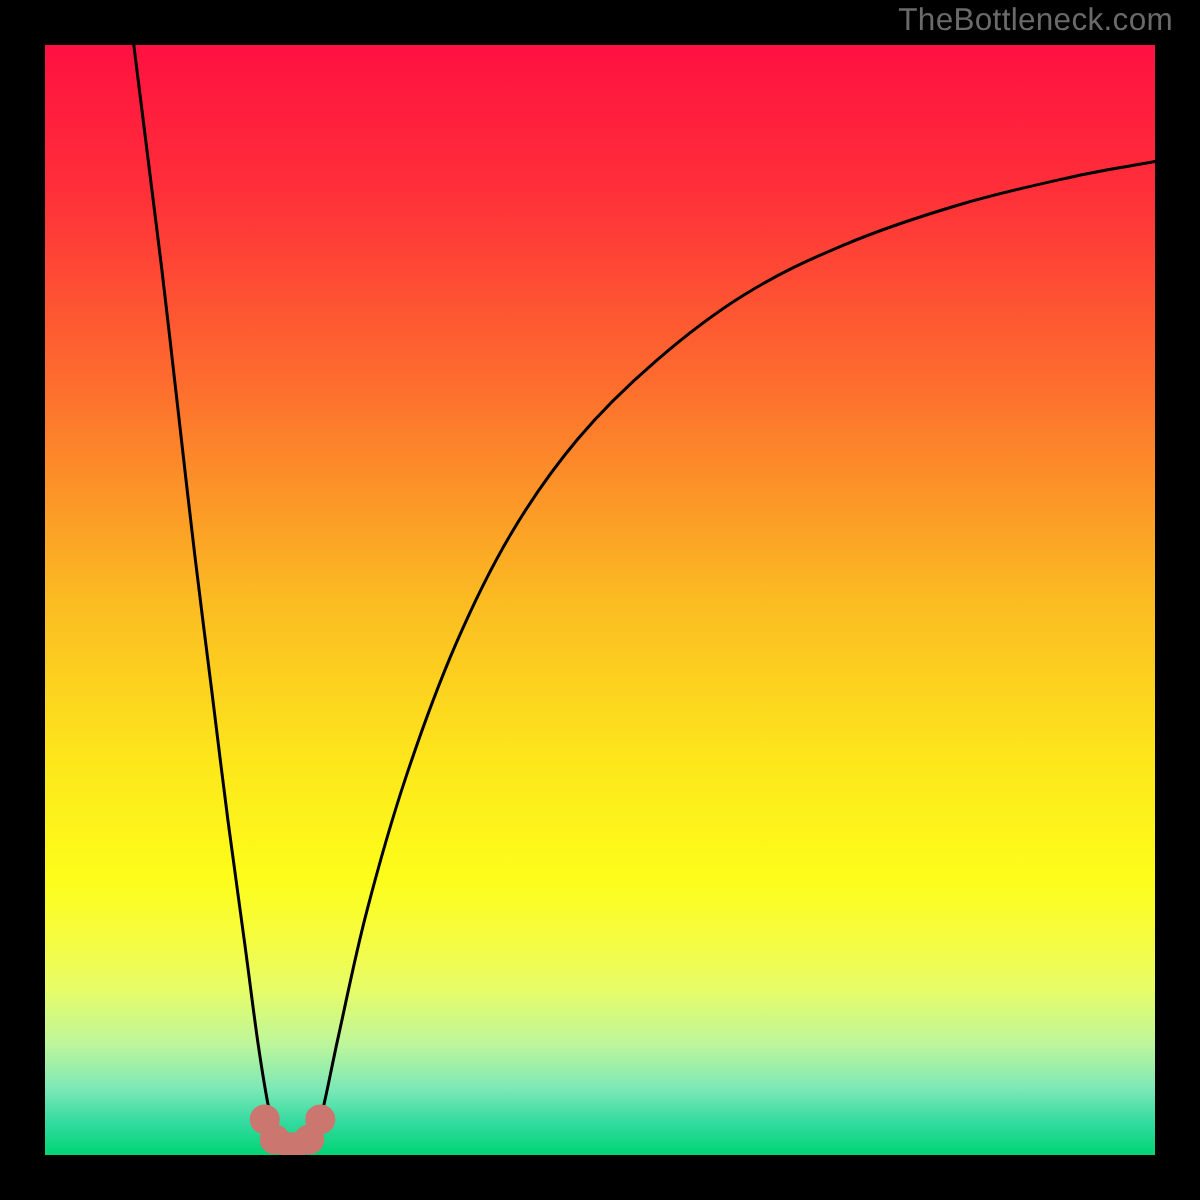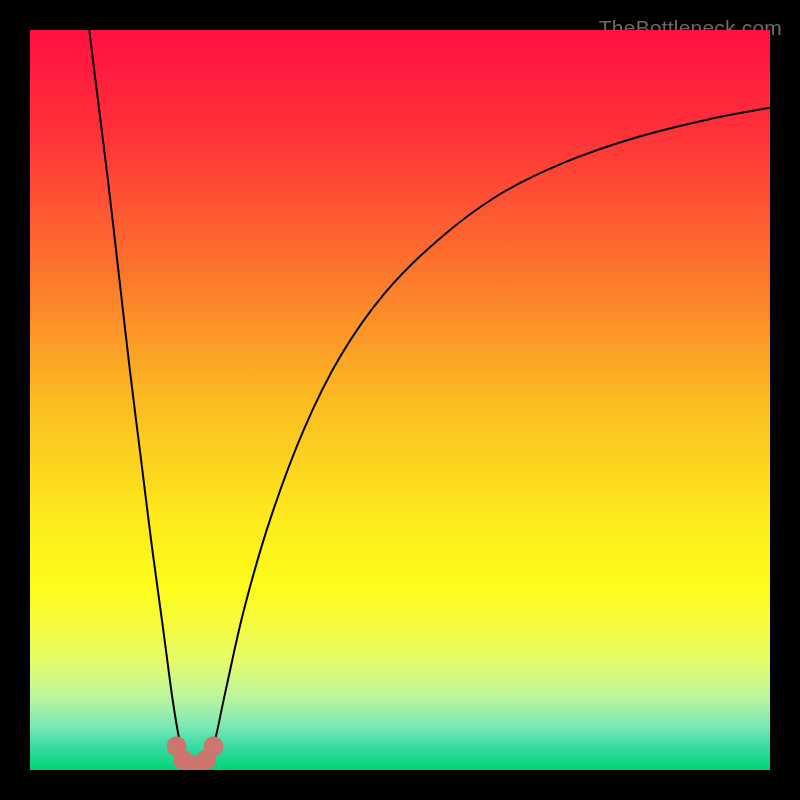--- a/index.html
+++ b/index.html
@@ -21,21 +21,21 @@
   .plot {
     position: absolute;
     top: 30px;
     left: 30px;
     width: 740px;
     height: 740px;
     overflow: hidden;
   }
   .watermark {
     position: absolute;
-    top: 16px;
+    top: 2px;
     right: 18px;
     color: #6a6a6a;
     font-size: 21px;
     font-weight: 500;
     letter-spacing: 0.2px;
     margin-left: 47px;
   }
   svg {
     display: block;
   }

